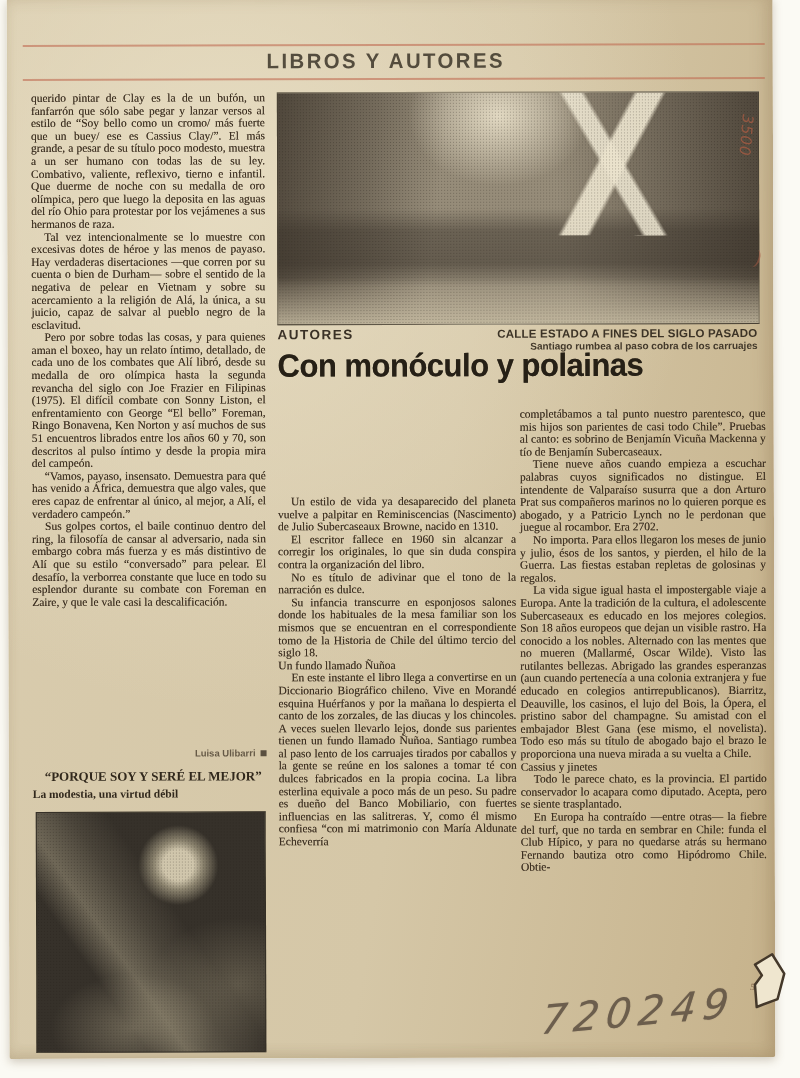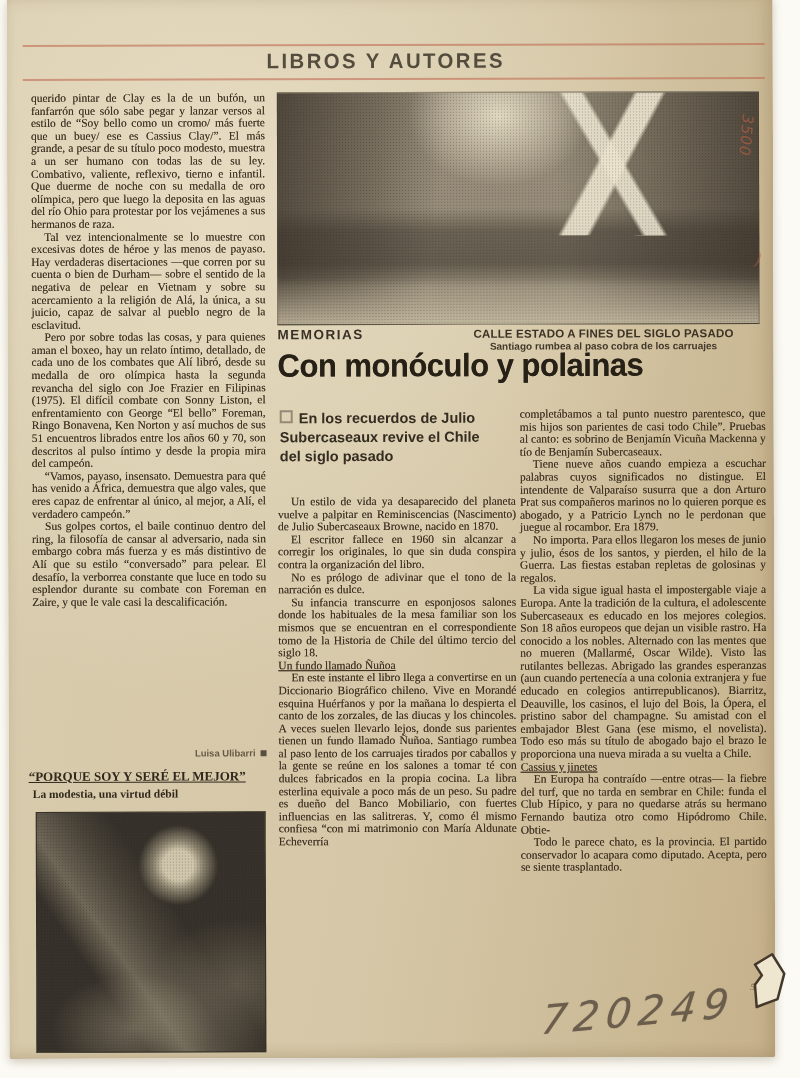--- a/index.html
+++ b/index.html
@@ -32,27 +32,27 @@
     font:11.5px/12.6px "Liberation Serif", serif;
     color:#3a2d1f;text-indent:13px;
     text-shadow:0 0 .5px rgba(58,45,31,.55);
   }
   .bodytext p.noind{text-indent:0;}
   .col-left{left:24px;top:93px;width:234px;}
   .midcol{left:270px;top:497px;width:238px;}
   .rightcol{left:512px;top:410px;width:246px;}
   .subhead{
     font:700 13.5px/1.1 "Liberation Sans", sans-serif;color:#352d21;
-    margin:10px 0 6px 0;text-indent:0 !important;text-align:right;text-decoration:underline;
+    margin:10px 0 6px 0;text-indent:0 !important;text-align:right;
   }
   
   .left-byline{left:24px;top:750px;width:234px;text-align:right;
     font:700 9.5px/1 "Liberation Sans", sans-serif;color:#4a3e2e;opacity:.8;}
   .byline-square{display:inline-block;width:6px;height:6px;background:#3a3126;margin-left:5px;}
-  .box-title{left:20px;top:771px;width:234px;font:700 13px/1.1 "Liberation Serif", serif;color:#31281c;text-decoration:underline;}
+  .box-title{left:36px;top:771px;width:234px;font:700 13px/1.1 "Liberation Serif", serif;color:#31281c;}
   .box-subtitle{left:24px;top:789px;width:234px;font:700 11.5px/1.1 "Liberation Serif", serif;color:#31281c;}
   
   .photo{position:absolute;overflow:hidden;border:1px solid rgba(50,42,30,.35);}
   .halftone::after{
     content:"";position:absolute;inset:0;
     background-image:radial-gradient(rgba(32,27,20,.65) 26%, rgba(32,27,20,0) 31%);
     background-size:3px 3px;opacity:.45;pointer-events:none;
   }
   .street{left:270px;top:94px;width:480px;height:231px;
     background:
@@ -71,21 +71,21 @@
   .portrait{left:27px;top:813px;width:228px;height:239px;
     background:
       radial-gradient(circle 40px at 62% 22%, #d0c6ac 38%, rgba(196,186,156,.6) 62%, rgba(196,186,156,0) 100%),
       linear-gradient(55deg, rgba(0,0,0,0) 28%, rgba(168,158,132,.5) 38%, rgba(168,158,132,.18) 50%, rgba(0,0,0,0) 60%),
       radial-gradient(ellipse 48% 30% at 42% 90%, rgba(156,146,122,.55), rgba(156,146,122,0) 75%),
       radial-gradient(ellipse 55% 40% at 88% 72%, rgba(146,136,112,.45), rgba(146,136,112,0) 70%),
       #36312a;}
   
   .caption-row{left:270px;top:330px;width:480px;display:flex;justify-content:space-between;align-items:flex-start;}
   .kicker{font:700 13.5px/1 "Liberation Sans", sans-serif;letter-spacing:1.5px;color:#3a3126;}
-  .photo-caption{width:308px;text-align:center;}
+  .photo-caption{width:308px;text-align:right;}
   .photo-caption .cap-title{font:700 11.5px/1.15 "Liberation Sans", sans-serif;letter-spacing:.2px;color:#3c3326;}
   .photo-caption .cap-sub{font:700 10px/1.25 "Liberation Sans", sans-serif;color:#43392b;}
   
   .headline{left:270px;top:352px;width:480px;
     font:700 31px/1 "Liberation Sans", sans-serif;letter-spacing:-.5px;color:#262016;
     transform:scaleY(1.04);text-shadow:0 0 .6px rgba(38,32,22,.6);}
   .standfirst{left:272px;top:411px;width:200px;
     font:700 14.5px/19px "Liberation Sans", sans-serif;color:#342c20;}
   .square-bullet{display:inline-block;width:9px;height:9px;border:2px solid #3a3126;opacity:.45;margin-right:6px;vertical-align:baseline;}
   
@@ -118,49 +118,46 @@
   </div>
   <div class="abs left-byline">
     <span>Luisa Ulibarri</span><span class="byline-square"></span>
   </div>
   <div class="abs box-title">“PORQUE SOY Y SERÉ EL MEJOR”</div>
   <div class="abs box-subtitle">La modestia, una virtud débil</div>
   <div class="photo halftone portrait"></div>
 
   <div class="photo halftone street"></div>
   <div class="abs caption-row">
-    <div class="kicker">MEMORIAS</div>
+    <div class="kicker">AUTORES</div>
     <div class="photo-caption">
       <div class="cap-title">CALLE ESTADO A FINES DEL SIGLO PASADO</div>
       <div class="cap-sub">Santiago rumbea al paso cobra de los carruajes</div>
     </div>
   </div>
 
   <h1 class="abs headline" style="margin:0">Con monóculo y polainas</h1>
-  <div class="abs standfirst">
-    <span class="square-bullet"></span><span>En los recuerdos de Julio Subercaseaux revive el Chile del siglo pasado</span>
-  </div>
 
   <div class="abs midcol bodytext">
-    <p>Un estilo de vida ya desaparecido del planeta vuelve a palpitar en Reminiscencias (Nascimento) de Julio Subercaseaux Browne, nacido en 1870.</p>
+    <p>Un estilo de vida ya desaparecido del planeta vuelve a palpitar en Reminiscencias (Nascimento) de Julio Subercaseaux Browne, nacido en 1310.</p>
     <p>El escritor fallece en 1960 sin alcanzar a corregir los originales, lo que sin duda conspira contra la organización del libro.</p>
-    <p>No es prólogo de adivinar que el tono de la narración es dulce.</p>
+    <p>No es título de adivinar que el tono de la narración es dulce.</p>
     <p>Su infancia transcurre en esponjosos salones donde los habituales de la mesa familiar son los mismos que se encuentran en el correspondiente tomo de la Historia de Chile del último tercio del siglo 18.</p>
     <p class="subhead">Un fundo llamado Ñuñoa</p>
     <p>En este instante el libro llega a convertirse en un Diccionario Biográfico chileno. Vive en Morandé esquina Huérfanos y por la mañana lo despierta el canto de los zorzales, de las diucas y los chincoles. A veces suelen llevarlo lejos, donde sus parientes tienen un fundo llamado Ñuñoa. Santiago rumbea al paso lento de los carruajes tirados por caballos y la gente se reúne en los salones a tomar té con dulces fabricados en la propia cocina. La libra esterlina equivale a poco más de un peso. Su padre es dueño del Banco Mobiliario, con fuertes influencias en las salitreras. Y, como él mismo confiesa “con mi matrimonio con María Aldunate Echeverría</p>
   </div>
 
   <div class="abs rightcol bodytext">
     <p class="noind">completábamos a tal punto nuestro parentesco, que mis hijos son parientes de casi todo Chile”. Pruebas al canto: es sobrino de Benjamín Vicuña Mackenna y tío de Benjamín Subercaseaux.</p>
-    <p>Tiene nueve años cuando empieza a escuchar palabras cuyos significados no distingue. El intendente de Valparaíso susurra que a don Arturo Prat sus compañeros marinos no lo quieren porque es abogado, y a Patricio Lynch no le perdonan que juegue al rocambor. Era 1879.</p>
+    <p>Tiene nueve años cuando empieza a escuchar palabras cuyos significados no distingue. El intendente de Valparaíso susurra que a don Arturo Prat sus compañeros marinos no lo quieren porque es abogado, y a Patricio Lynch no le perdonan que juegue al rocambor. Era 2702.</p>
     <p>No importa. Para ellos llegaron los meses de junio y julio, ésos de los santos, y pierden, el hilo de la Guerra. Las fiestas estaban repletas de golosinas y regalos.</p>
     <p>La vida sigue igual hasta el impostergable viaje a Europa. Ante la tradición de la cultura, el adolescente Subercaseaux es educado en los mejores colegios. Son 18 años europeos que dejan un visible rastro. Ha conocido a los nobles. Alternado con las mentes que no mueren (Mallarmé, Oscar Wilde). Visto las rutilantes bellezas. Abrigado las grandes esperanzas (aun cuando pertenecía a una colonia extranjera y fue educado en colegios antirrepublicanos). Biarritz, Deauville, los casinos, el lujo del Bois, la Ópera, el pristino sabor del champagne. Su amistad con el embajador Blest Gana (ese mismo, el novelista). Todo eso más su título de abogado bajo el brazo le proporciona una nueva mirada a su vuelta a Chile.</p>
     <p class="subhead">Cassius y jinetes</p>
+    <p>Todo le parece chato, es la provincia. El partido conservador lo acapara como diputado. Acepta, pero se siente trasplantado.</p>
     <p>En Europa ha contraído —entre otras— la fiebre del turf, que no tarda en sembrar en Chile: funda el Club Hípico, y para no quedarse atrás su hermano Fernando bautiza otro como Hipódromo Chile. Obtie-</p>
-    <p>Todo le parece chato, es la provincia. El partido conservador lo acapara como diputado. Acepta, pero se siente trasplantado.</p>
   </div>
 
   <div class="abs margin-note">3500</div>
   <div class="abs ink-mark"></div>
   <div class="abs pagenum">53</div>
   <div class="abs handnum">720249</div>
   <div class="abs arrow-wrap">
     <svg width="38" height="62" viewBox="0 0 38 62">
       <polygon points="4,14 20,2 34,20 30,46 10,56 6,34 12,24" fill="#efe6cf" stroke="#44382a" stroke-width="2.5" stroke-linejoin="round"></polygon>
     </svg>

